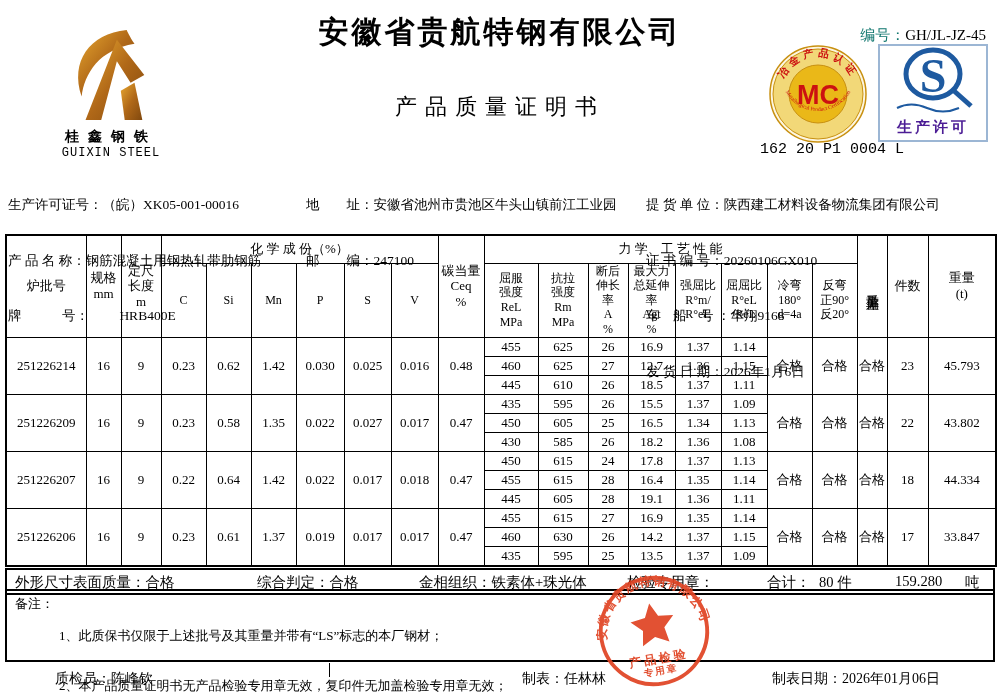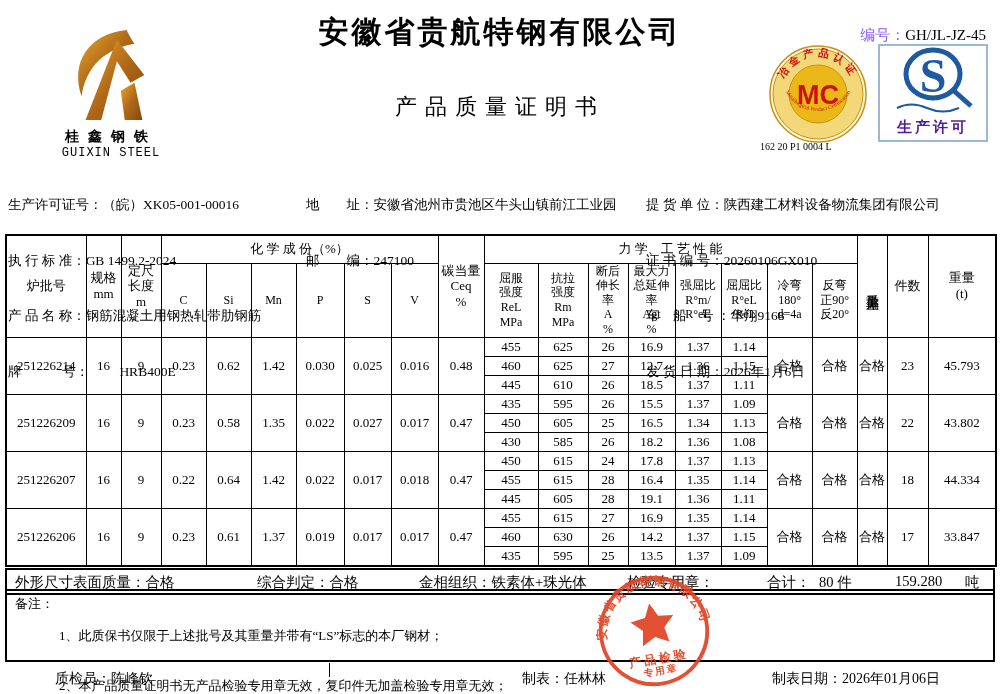--- a/index.html
+++ b/index.html
@@ -6,29 +6,29 @@
   body { background:#888; font-family:"Liberation Serif","DejaVu Serif",serif; }
   .page { position:relative; width:1000px; height:694px; background:#fff; overflow:hidden;
           color:#000; margin:0 auto; }
 
   
   .company-title { position:absolute; top:12px; left:0; right:0; text-align:center;
                    font-size:30px; font-weight:bold; letter-spacing:3px; }
   .doc-title { position:absolute; top:92px; left:0; right:0; text-align:center;
                font-size:22px; letter-spacing:8px; }
   .serial { position:absolute; top:26px; right:14px; font-size:15px; white-space:nowrap; }
-  .serial .lbl { color:#8b5cf6; }
+  .serial .lbl { color:#0f766e; }
 
   .logo-wrap { position:absolute; top:26px; left:46px; width:130px; text-align:center; }
   .logo-cn { font-size:14px; font-weight:bold; letter-spacing:9px; margin-top:2px; white-space:nowrap; }
   .logo-en { font-size:12px; font-family:"Liberation Mono","DejaVu Sans Mono",monospace; letter-spacing:1px; }
 
   .mc-wrap { position:absolute; top:44px; left:768px; width:100px; }
-  .mc-code { position:absolute; top:141px; left:760px; font-size:10px; white-space:nowrap;
-             font-family:Liberation Serif, serif; }
+  .mc-code { position:absolute; top:141px; left:760px; font-size:15px; white-space:nowrap;
+             font-family:Liberation Mono, monospace; }
   .qs-box { position:absolute; top:44px; left:878px; width:110px; height:98px;
             border:2px solid #9cb6d4; background:#fff; text-align:center; }
   .qs-label { color:#4c1d95; font-weight:bold; font-size:15px; letter-spacing:3px; margin-top:-4px; }
 
   
   .info { position:absolute; top:159px; left:8px; right:5px; display:flex; font-size:13.5px; }
   .info .col { line-height:18.5px; white-space:pre; }
   .info .c1 { width:298px; } .info .c2 { width:340px; } .info .c3 { width:349px; }
 
   
@@ -110,21 +110,20 @@
       <text x="52" y="46" text-anchor="middle" font-size="48" font-weight="bold" fill="#1e5aa0" font-family="Liberation Serif, serif">S</text>
       <path d="M72,44 L90,60" stroke="#1e5aa0" stroke-width="5" fill="none"></path>
       <path d="M16,62 Q30,55 46,62 T78,62" stroke="#1e5aa0" stroke-width="2" fill="none"></path>
     </svg>
     <div class="qs-label">生产许可</div>
   </div>
 
   <div class="info">
     <div class="col c1">
       <div>生产许可证号：（皖）XK05-001-00016</div>
-      <div>执 行 标 准：GB 1499.2-2024</div>
       <div>产 品 名 称：钢筋混凝土用钢热轧带肋钢筋</div>
       <div>牌　　　号：　　 HRB400E</div>
     </div>
     <div class="col c2">
       <div>地　　址：安徽省池州市贵池区牛头山镇前江工业园</div>
       <div>邮　　编：247100</div>
     </div>
     <div class="col c3">
       <div>提 货 单 位：陕西建工材料设备物流集团有限公司</div>
       <div>证 书 编 号：20260106GX010</div>

